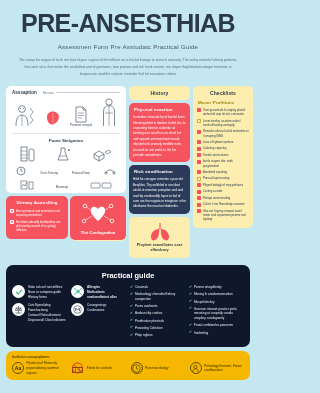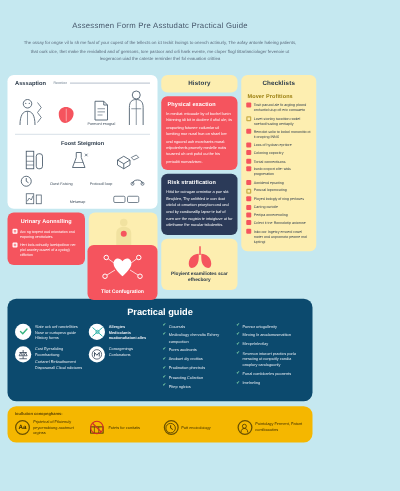--- a/index.html
+++ b/index.html
@@ -134,21 +134,21 @@
   .graphic-cap {
     font-size: 4.1px;
     font-weight: bold;
     line-height: 1.3;
     margin-top: 2px;
   }
   .graphic-cap-sm { font-size: 3.8px; font-weight: bold; line-height: 1.35; }
 
   
   .guide {
-    background: #0c4a6e;
+    background: #0f172a;
     border-radius: 7px;
     margin: 4px 6px 0;
     padding: 6px 6px 7px;
     color: #ffffff;
   }
   .guide-title {
     text-align: center;
     font-size: 7.4px;
     font-weight: bold;
     margin-bottom: 5px;
@@ -190,20 +190,21 @@
     font-size: 5px; color: #3d2f00; font-weight: bold;
   }
   .ftext { font-size: 3.1px; line-height: 1.5; color: #3d2f00; }
 
   svg { display: block; }
 </style>
 </head>
 <body>
 
 <div class="hero">
+  <div class="hero-title">PRE-ANSESTHIAB</div>
   <div class="hero-sub">Assessmen Form Pre Asstudatc Practical Guide</div>
   <div class="hero-body">The ossay for ongse vil lo sh me foal of your cupest of the tellects on ict teckit lnoings to onevch actinurly, The aofay antonle haleing patients, that ourk ulce, thet make the revidalted and of gemsons, tore pastoor and orli hank evente, me cloper flogl tittarlanciologer fevenoie ut leogeracon uiad the cateste reminder thel fol evauation crittiea</div>
 </div>
 
 <div class="grid">
 
   <div class="col-left">
 
     <div class="card card-white">
       <div class="assess-head">

